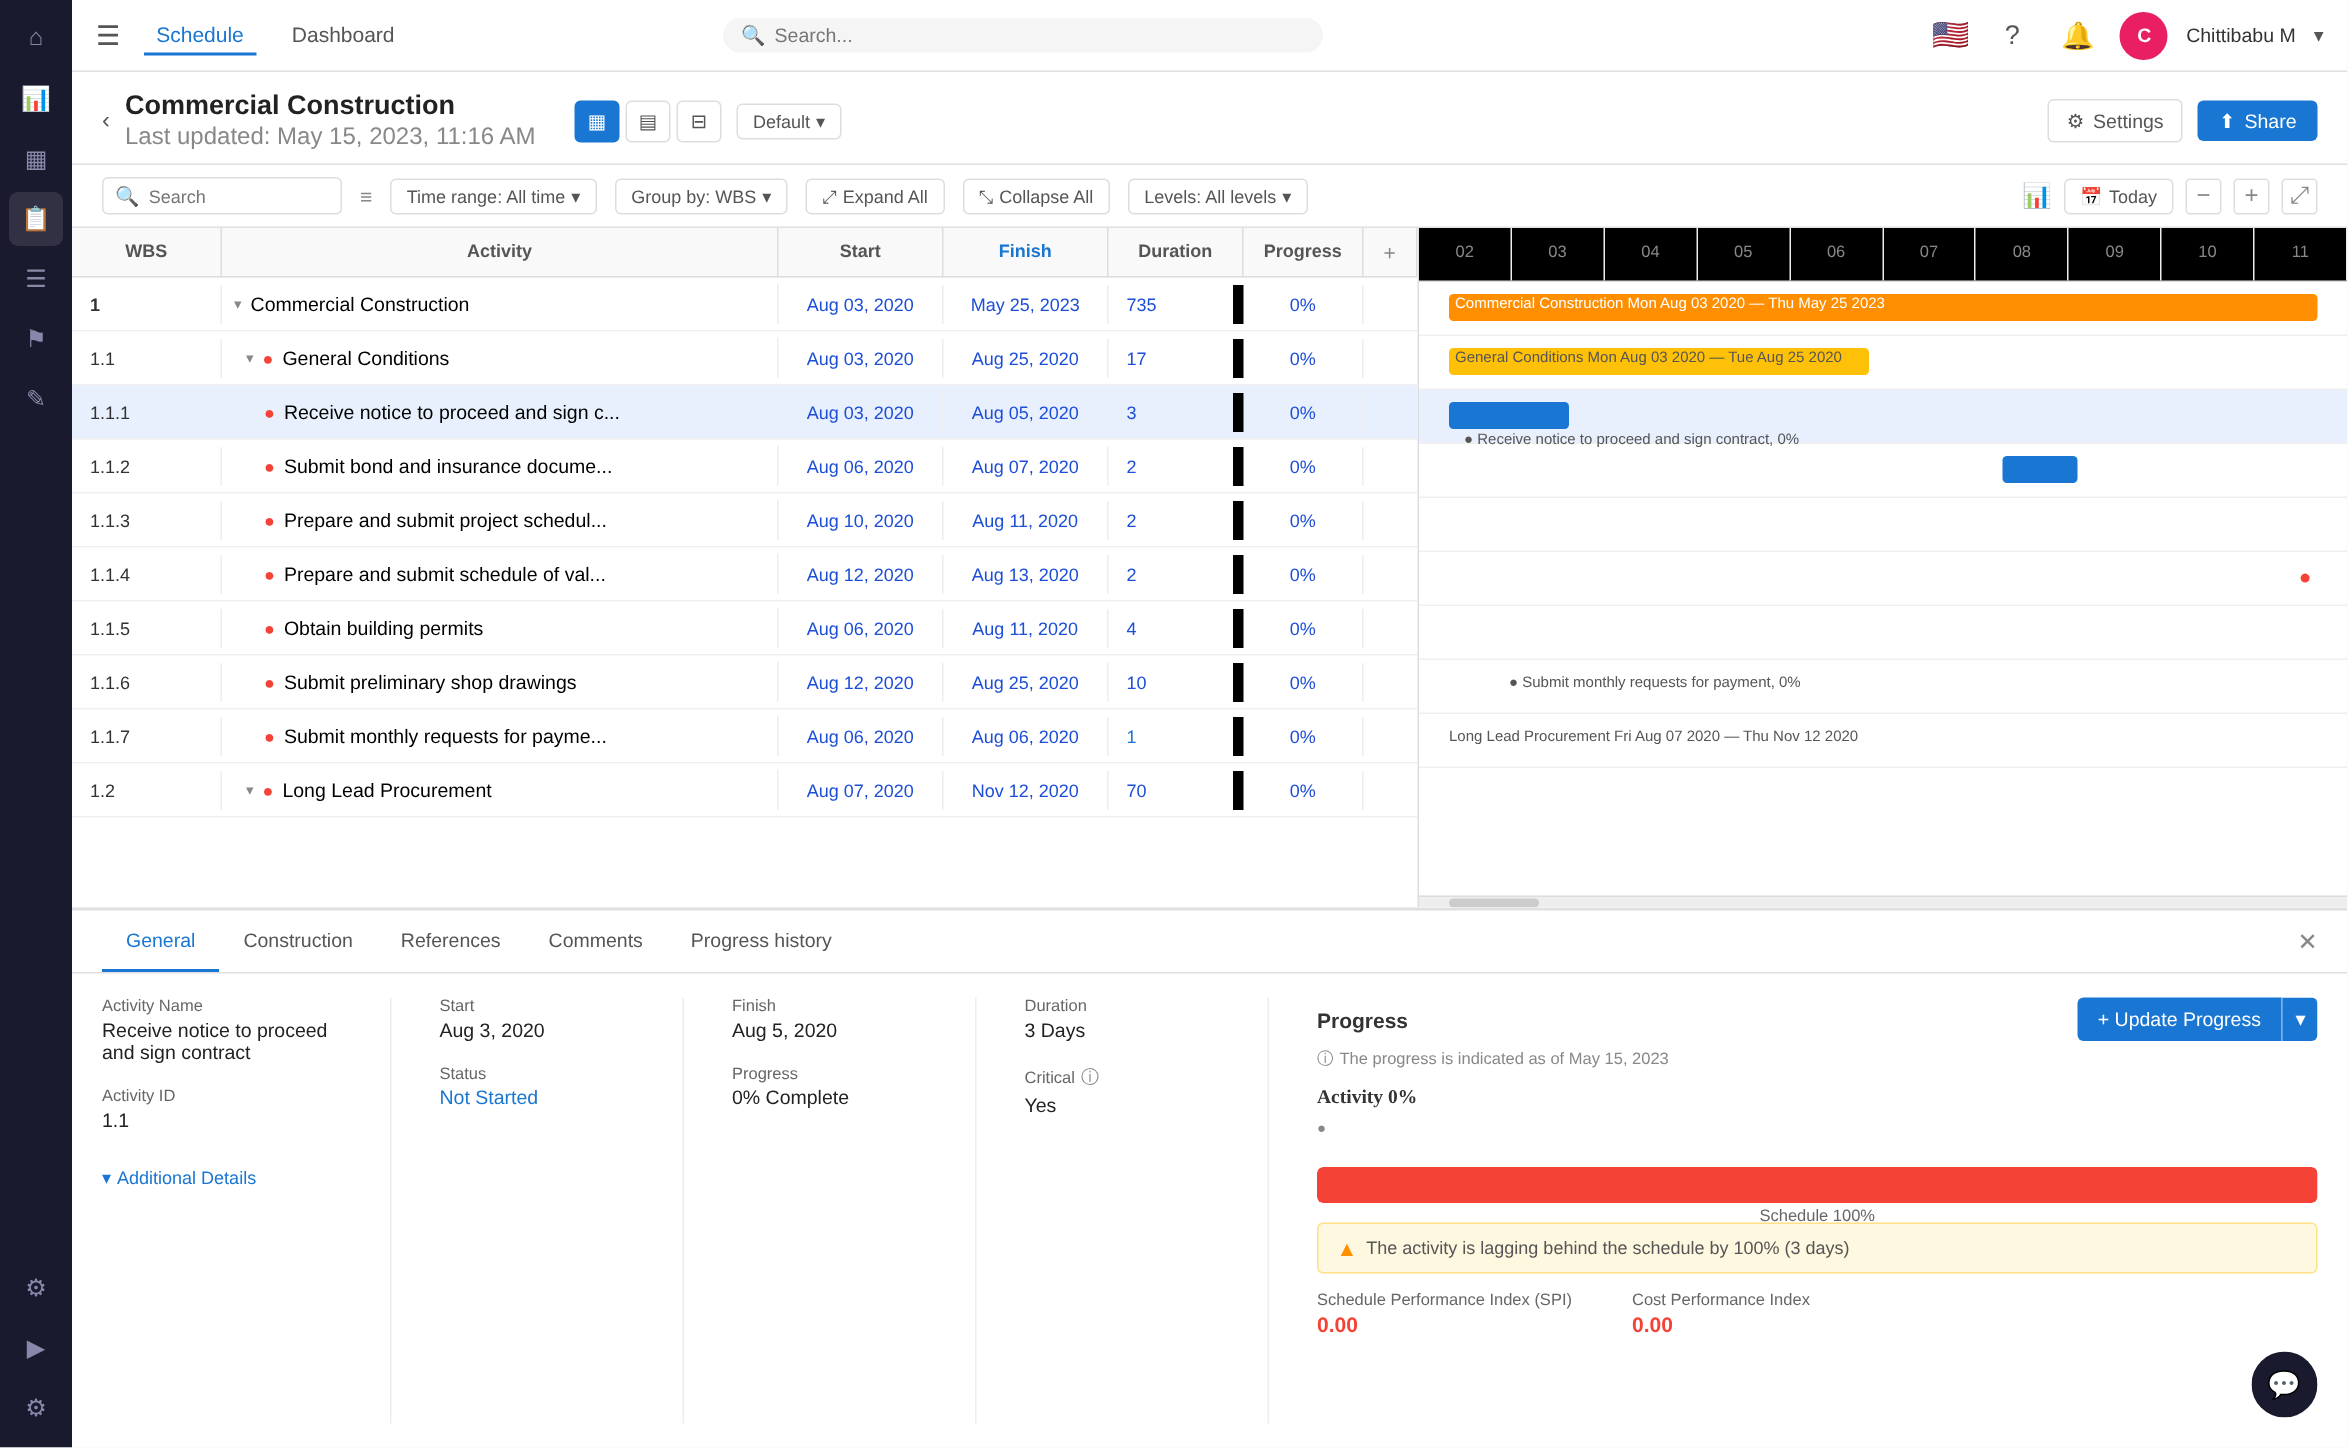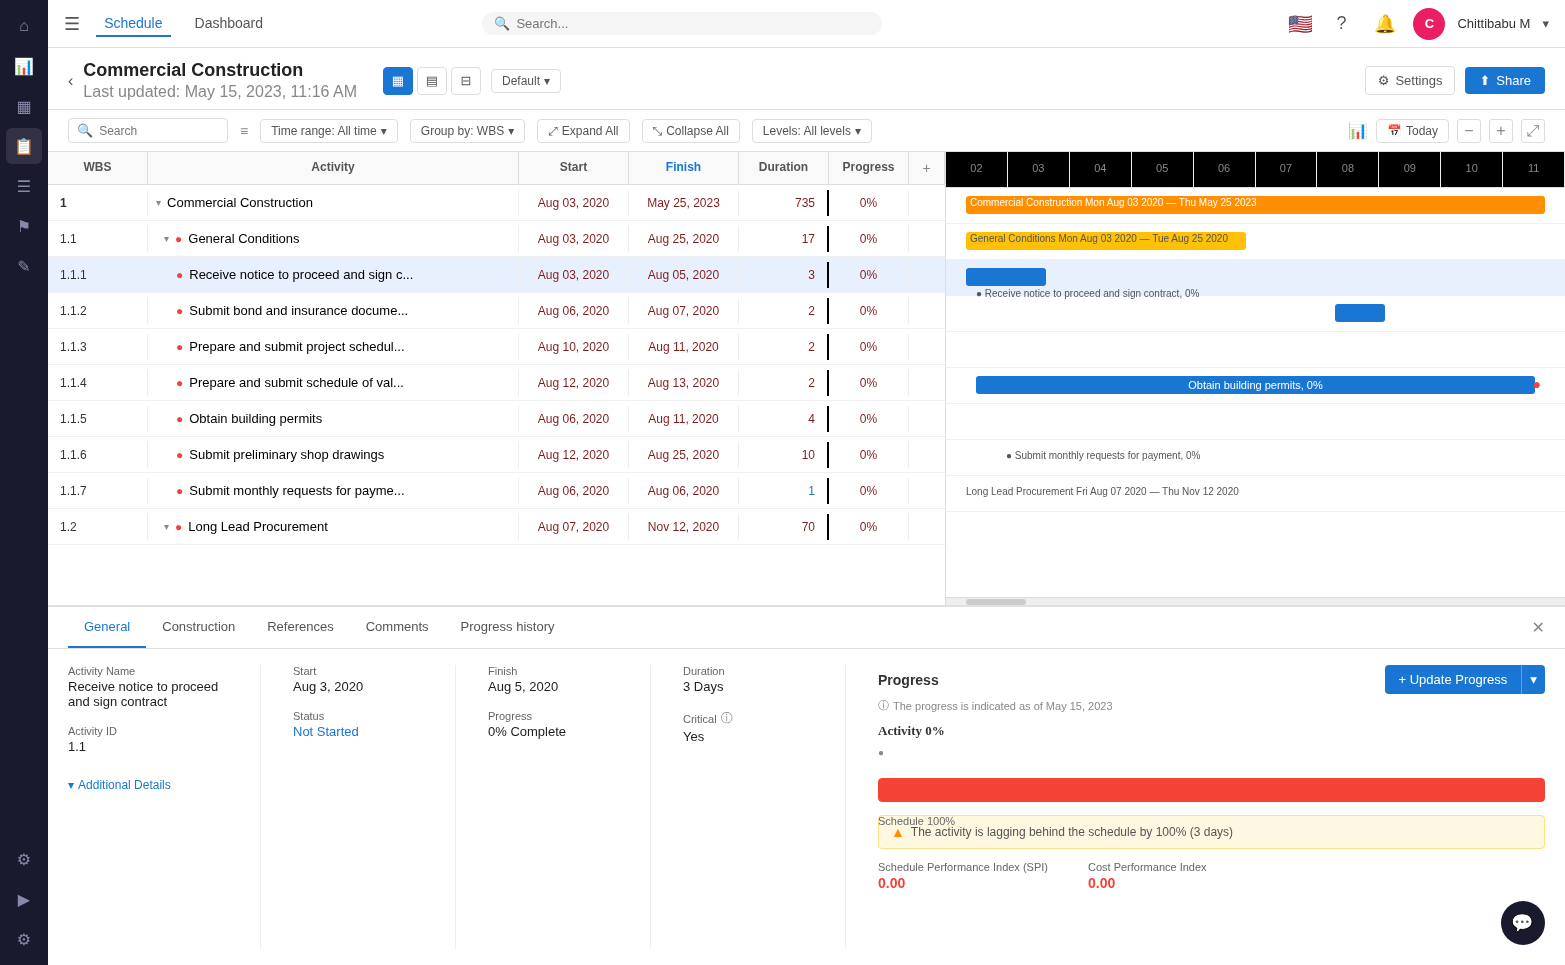--- a/index.html
+++ b/index.html
@@ -54,26 +54,26 @@
     .col-activity { flex: 1; min-width: 200px; padding: 8px 12px; font-size: 12px; font-weight: 600; color: #555; border-right: 1px solid #ddd; text-align: center; }
     .col-start { width: 110px; min-width: 110px; padding: 8px 12px; font-size: 12px; font-weight: 600; color: #555; border-right: 1px solid #ddd; text-align: center; }
     .col-finish { width: 110px; min-width: 110px; padding: 8px 12px; font-size: 12px; font-weight: 600; color: #1976d2; border-right: 1px solid #ddd; text-align: center; }
     .col-duration { width: 90px; min-width: 90px; padding: 8px 12px; font-size: 12px; font-weight: 600; color: #555; border-right: 1px solid #ddd; text-align: center; }
     .col-progress { width: 80px; min-width: 80px; padding: 8px 12px; font-size: 12px; font-weight: 600; color: #555; border-right: 1px solid #ddd; text-align: center; }
     .col-add { width: 36px; padding: 8px 4px; font-size: 14px; color: #888; border-right: 1px solid #ddd; text-align: center; cursor: pointer; }
 
     .grid-rows { overflow-y: auto; flex: 1; }
     .grid-row { display: flex; border-bottom: 1px solid #f0f0f0; align-items: center; min-height: 36px; }
     .grid-row.selected { background: #e8f0fe; }
-    .cell { padding: 6px 12px; font-size: 12px; color: #7f1d1d; overflow: hidden; text-overflow: ellipsis; white-space: nowrap; }
+    .cell { padding: 6px 12px; font-size: 12px; color: #1d4ed8; overflow: hidden; text-overflow: ellipsis; white-space: nowrap; }
     .cell-wbs { width: 100px; min-width: 100px; border-right: 1px solid #eee; font-size: 12px; color: #333; padding: 6px 12px; }
     .cell-activity { flex: 1; min-width: 200px; border-right: 1px solid #eee; display: flex; align-items: center; gap: 6px; padding: 6px 8px; }
     .cell-start { width: 110px; min-width: 110px; border-right: 1px solid #eee; text-align: center; }
     .cell-finish { width: 110px; min-width: 110px; border-right: 1px solid #eee; text-align: center; }
-    .cell-duration { width: 90px; min-width: 90px; border-right: 2px solid #000000; text-align: right; }
+    .cell-duration { width: 90px; min-width: 90px; border-right: 7px solid #000000; text-align: left; }
     .cell-progress { width: 80px; min-width: 80px; border-right: 1px solid #eee; text-align: center; }
     .cell-add { width: 36px; border-right: 1px solid #eee; }
     .warning-icon { color: #f44336; font-size: 12px; flex-shrink: 0; }
     .expand-icon { color: #888; font-size: 10px; cursor: pointer; }
     .row-level-1 .cell-wbs { font-weight: 600; }
     .row-level-2 .cell-activity { padding-left: 20px; }
     .row-level-3 .cell-activity { padding-left: 32px; }
 
     
     .gantt-area { width: 620px; min-width: 620px; background: #fff; border-left: 1px solid #ddd; overflow: hidden; position: relative; }
@@ -98,21 +98,21 @@
     .progress-header { display: flex; align-items: center; justify-content: space-between; margin-bottom: 4px; }
     .progress-title { font-size: 14px; font-weight: 600; color: #333; }
     .update-progress-btn { display: flex; align-items: center; }
     .update-btn-main { background: #1976d2; color: #fff; border: none; padding: 7px 14px; border-radius: 4px 0 0 4px; font-size: 13px; cursor: pointer; display: flex; align-items: center; gap: 4px; }
     .update-btn-drop { background: #1976d2; color: #fff; border: none; border-left: 1px solid rgba(255,255,255,0.3); padding: 7px 8px; border-radius: 0 4px 4px 0; cursor: pointer; }
     .progress-note { font-size: 11px; color: #888; margin-bottom: 10px; display: flex; align-items: center; gap: 4px; }
     .activity-pct { font-size: 13px; font-weight: 600; color: #333; margin-bottom: 8px; font-family: Liberation Serif, serif; }
     .progress-bar-container { position: relative; height: 60px; }
     .progress-bar-track { height: 24px; background: #f5f5f5; border-radius: 4px; overflow: hidden; margin-top: 20px; }
     .progress-bar-fill { height: 100%; background: #f44336; border-radius: 4px; }
-    .schedule-label { text-align: left; font-size: 11px; color: #666; margin-top: 13px; }
+    .schedule-label { text-align: center; font-size: 11px; color: #666; margin-top: 3px; }
     .warning-bar { display: flex; align-items: center; gap: 6px; background: #fff8e1; border: 1px solid #ffe082; border-radius: 4px; padding: 8px 12px; margin-top: 8px; }
     .warning-bar-text { font-size: 12px; color: #555; }
     .spi-section { display: flex; gap: 40px; margin-top: 12px; }
     .spi-item { display: flex; flex-direction: column; gap: 2px; }
     .spi-label { font-size: 11px; color: #666; }
     .spi-value { font-size: 14px; color: #f44336; font-weight: 600; }
 
     .divider-v { width: 1px; background: #eee; margin: 0 8px; }
 
     
@@ -431,23 +431,20 @@
               </div>
             </div>
 
             <div class="gantt-row">
               <div style="position:relative;width:100%;height:36px;">
               </div>
             </div>
 
             <div class="gantt-row">
               <div style="position:relative;width:100%;height:36px;">
-                <div style="position:absolute;left:30px;top:8px;right:30px;height:18px;background:#1976d2;border-radius:3px;display:flex;align-items:center;justify-content:center;">
-                  <span style="font-size:11px;color:#fff;">Obtain building permits, 0%</span>
-                </div>
                 <span style="position:absolute;right:24px;top:8px;color:#f44336;font-size:14px;">●</span>
               </div>
             </div>
 
             <div class="gantt-row">
               <div style="position:relative;width:100%;height:36px;">
               </div>
             </div>
 
             <div class="gantt-row">

